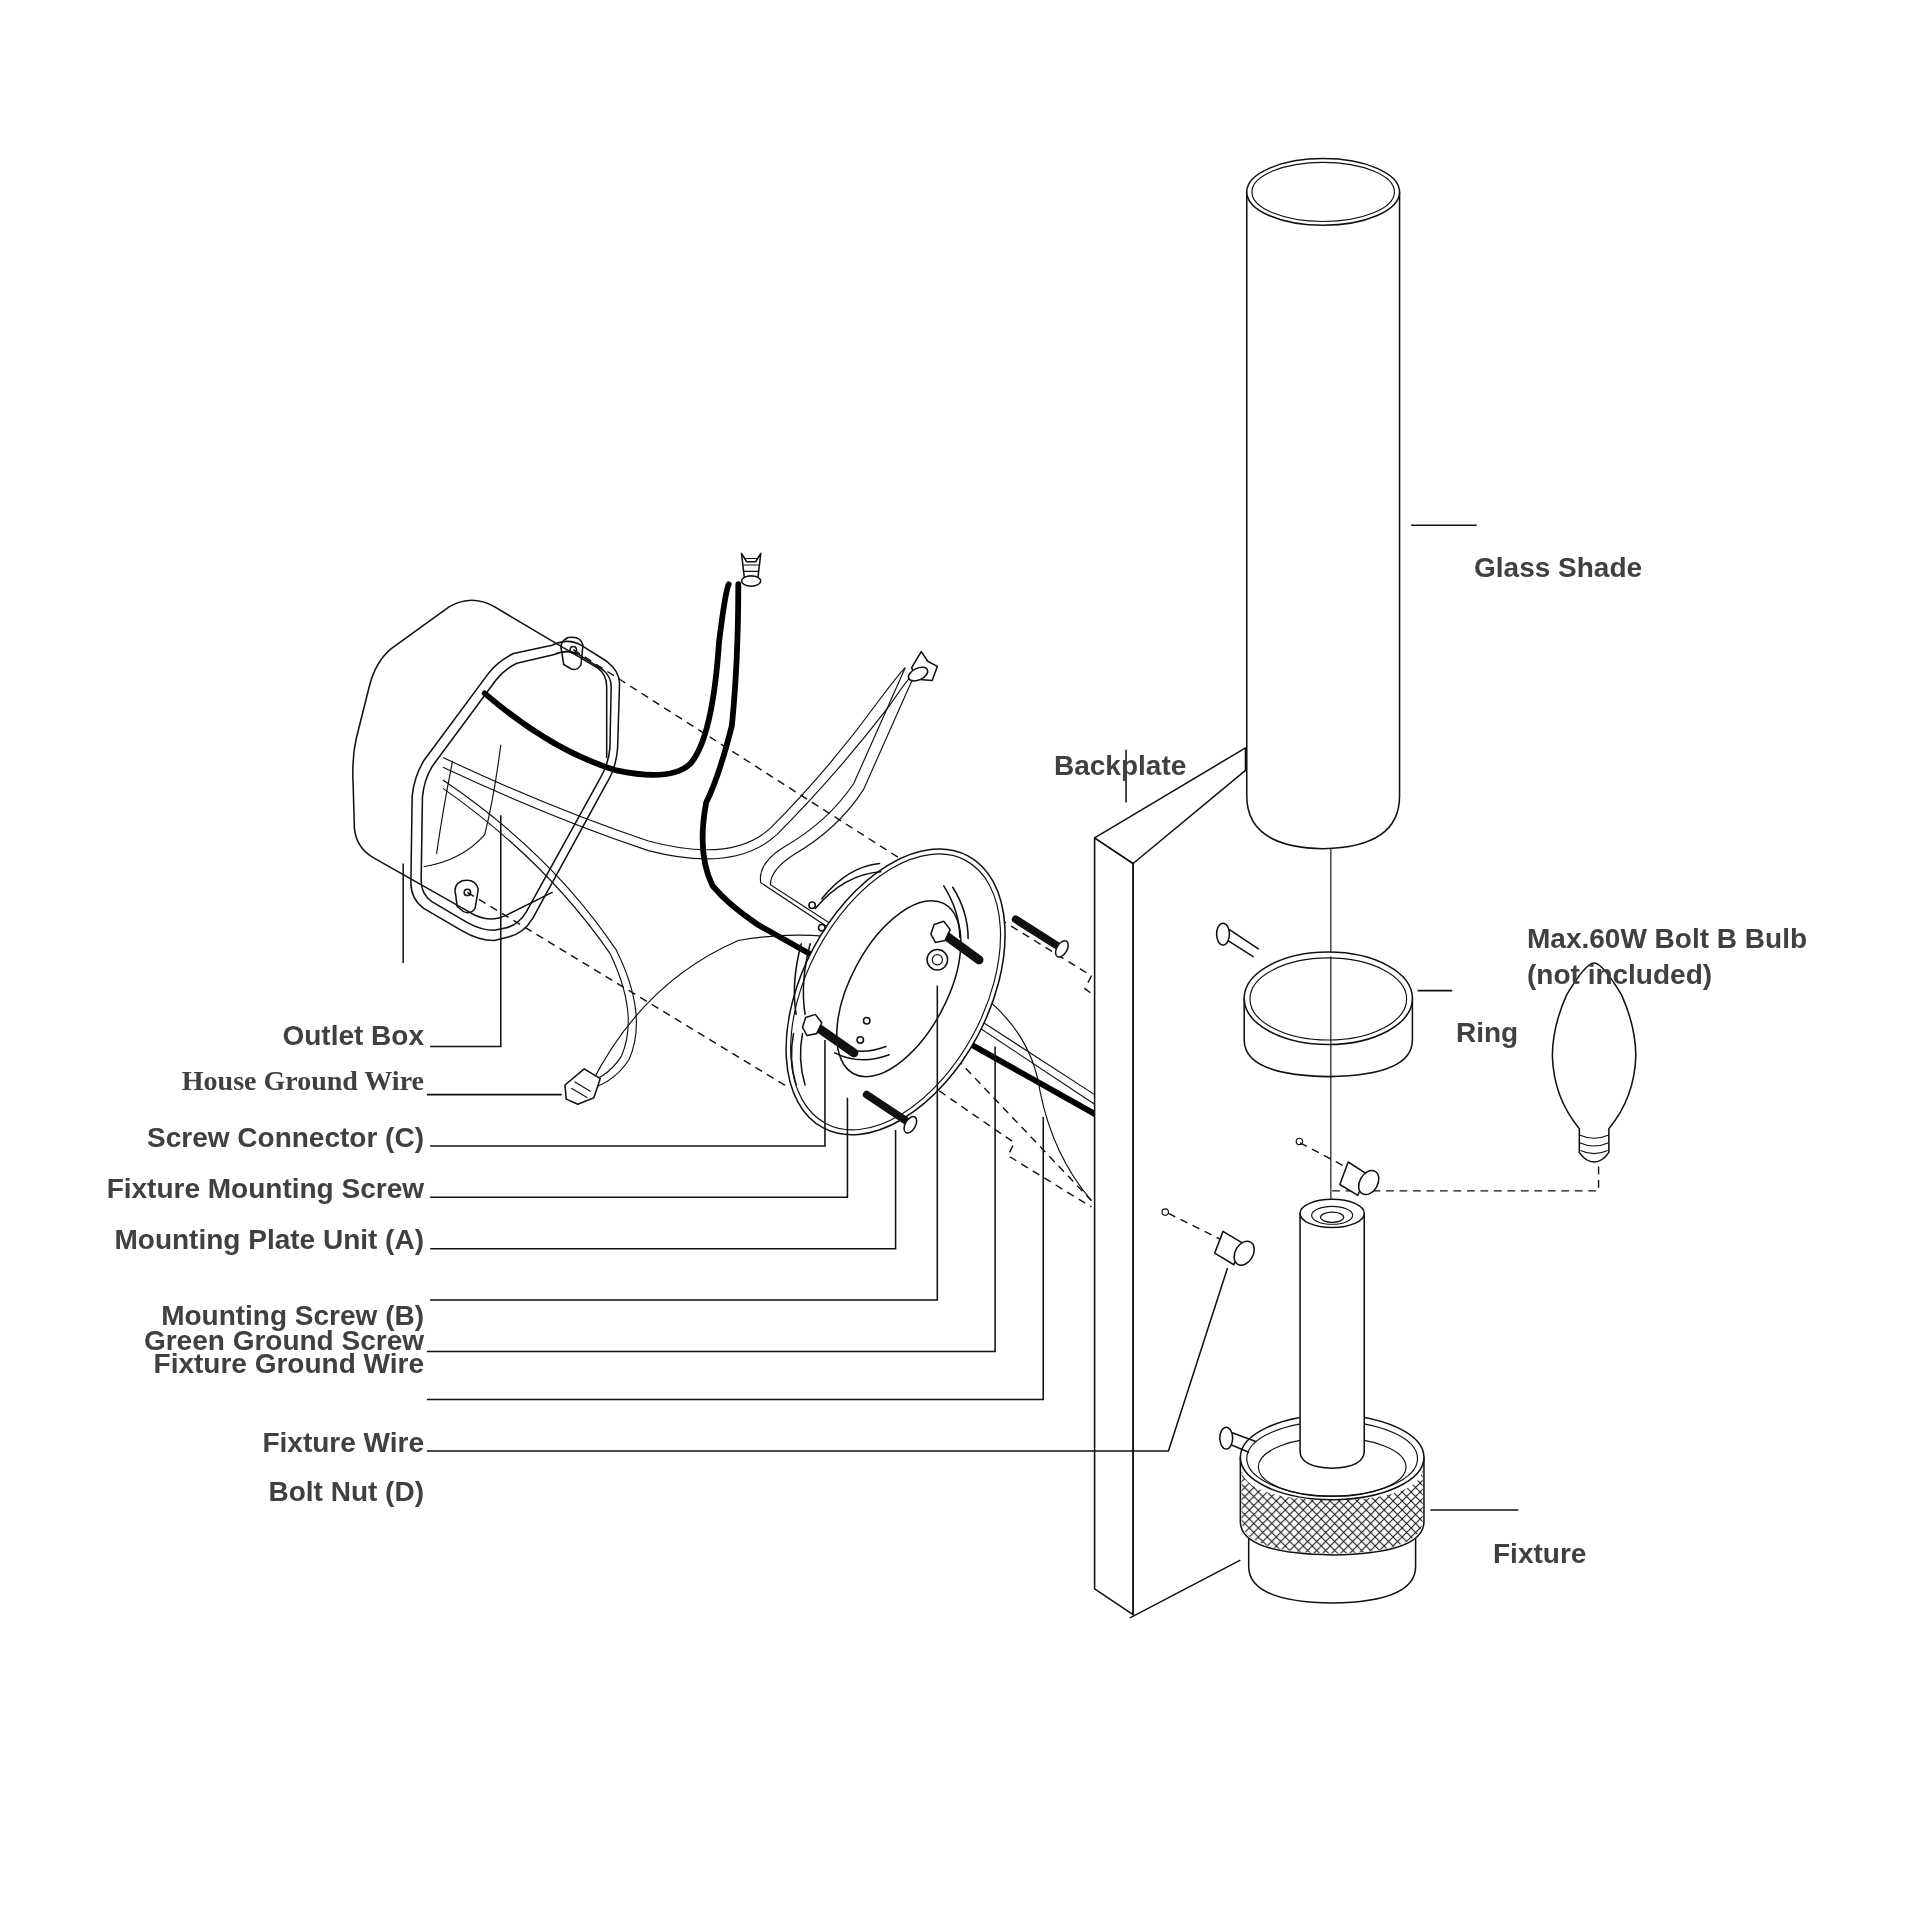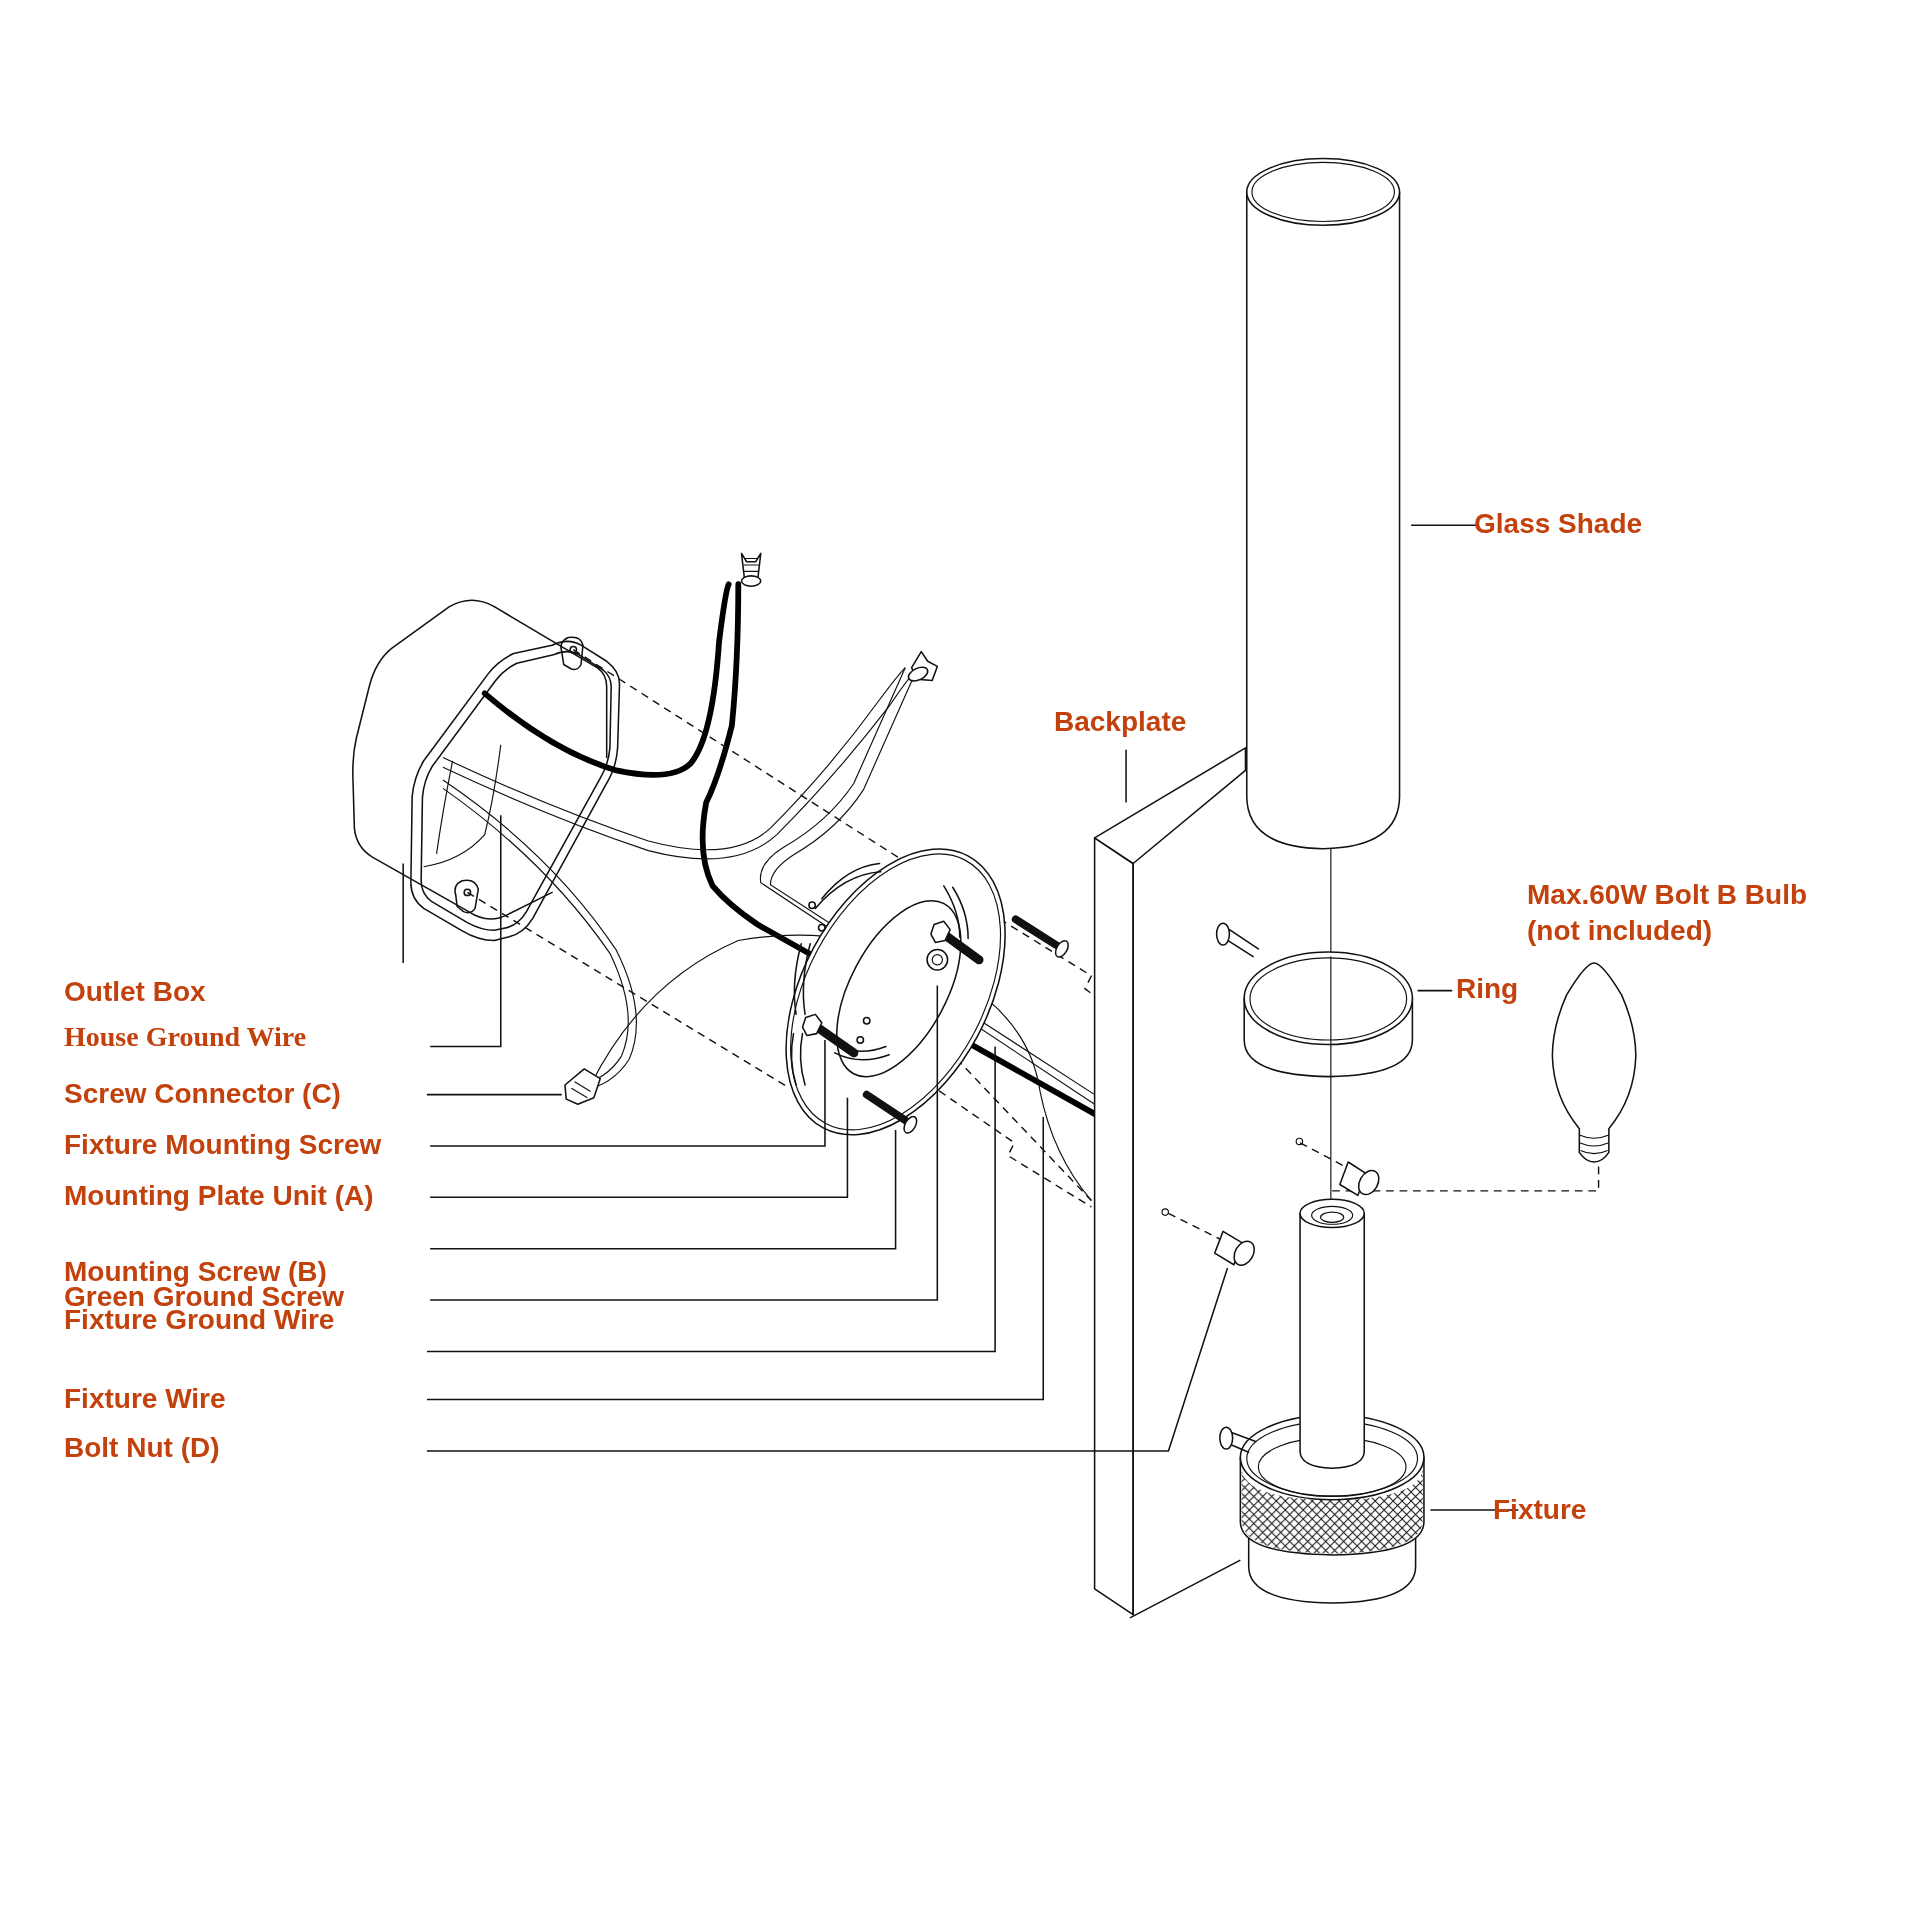--- a/index.html
+++ b/index.html
@@ -3,25 +3,26 @@
 <meta charset="utf-8">
 <style>
   html, body { margin: 0; padding: 0; background: #ffffff; }
   body { width: 1926px; height: 1926px; position: relative; overflow: hidden; }
   #canvas { position: absolute; left: 0; top: 0; width: 1926px; height: 1926px; }
   .lbl {
     position: absolute;
     font-family: "Liberation Sans", sans-serif;
     font-weight: bold;
     font-size: 28px;
-    color: #c2410c;
+    color: #404040;
     white-space: nowrap;
     line-height: 1;
+    margin-top: 44px;
   }
-  .lbl.right { text-align: left; width: 360px; }
+  .lbl.right { text-align: right; width: 360px; }
   svg .ln { stroke: #111; stroke-width: 2.4; fill: none; stroke-linecap: round; stroke-linejoin: round; }
   svg .thin { stroke: #111; stroke-width: 1.8; fill: none; }
   svg .lead { stroke: #111; stroke-width: 2.4; fill: none; }
   svg .dash { stroke: #111; stroke-width: 2.2; fill: none; stroke-dasharray: 12 9; }
   svg .blk { stroke: #000; stroke-width: 9; fill: none; stroke-linecap: round; }
   svg .wfill { fill: #fff; }
 </style>
 </head>
 <body>
 

